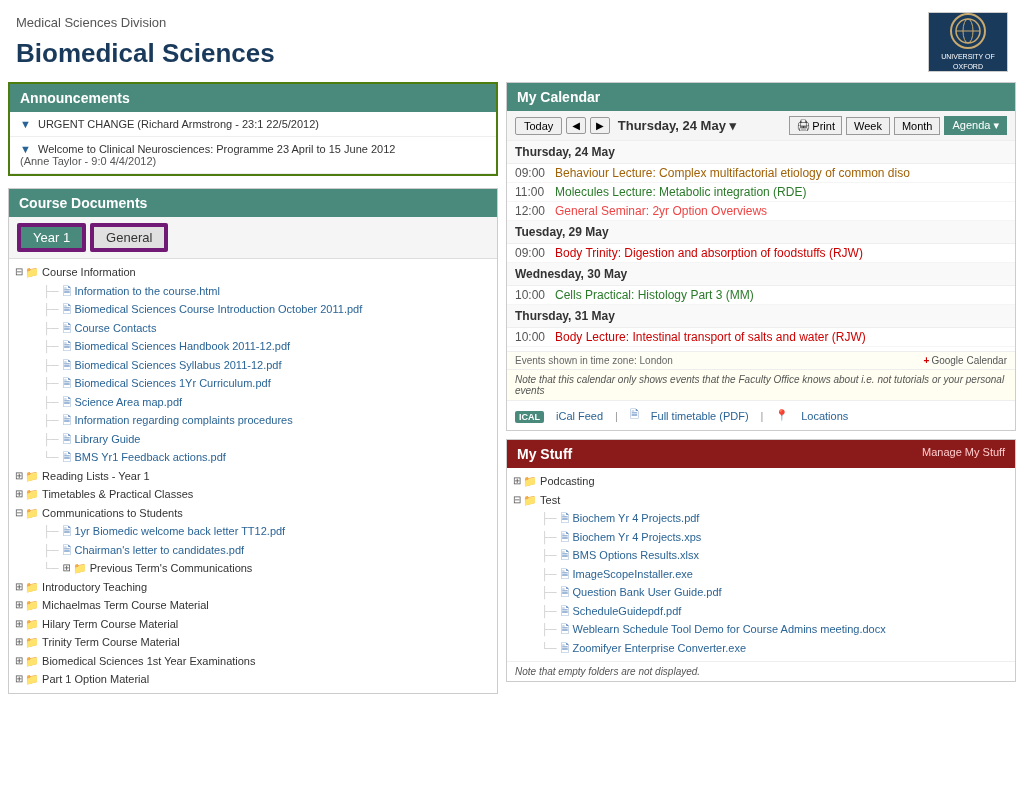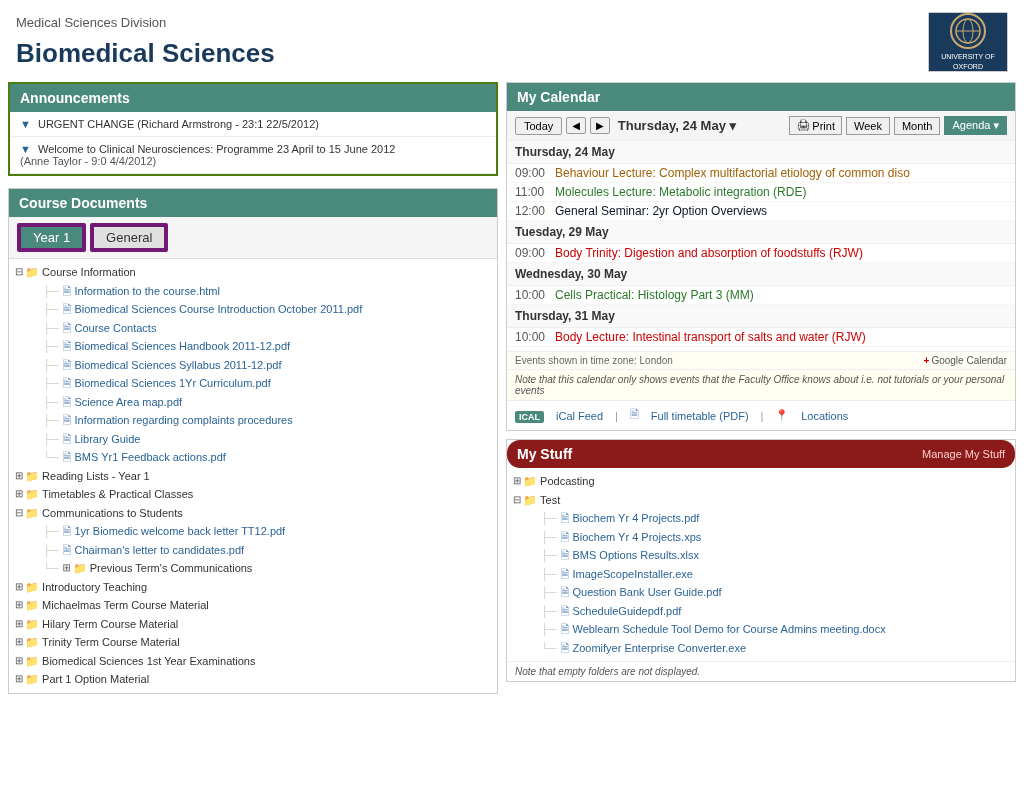--- a/index.html
+++ b/index.html
@@ -63,21 +63,21 @@
     .cal-event-title.dark-red { color: #8b3a3a; }
     .cal-footer { padding: 4px 8px; font-size: 10px; color: #555; font-style: italic; border-top: 1px solid #eee; background: #fffef0; }
     .cal-links { display: flex; align-items: center; gap: 12px; padding: 5px 8px; border-top: 1px solid #eee; font-size: 11px; }
     .cal-link { color: #2a6496; cursor: pointer; display: flex; align-items: center; gap: 3px; }
     .ical-badge { background: #4a8a7c; color: white; padding: 1px 4px; font-size: 9px; font-weight: bold; border-radius: 2px; }
     .google-cal { display: flex; align-items: center; gap: 2px; font-size: 10px; color: #555; }
     .google-plus { color: #c00; font-weight: bold; }
     
     
     .mystuff-box { background: #fff; border: 1px solid #ccc; }
-    .mystuff-header { background: #8b1a1a; color: white; padding: 6px 10px; display: flex; justify-content: space-between; align-items: center; border-radius: 13px; }
+    .mystuff-header { background: #8b1a1a; color: white; padding: 6px 10px; display: flex; justify-content: space-between; align-items: flex-start; }
     .mystuff-header-title { font-size: 14px; font-weight: bold; }
     .mystuff-manage { font-size: 11px; color: #ffcccc; cursor: pointer; }
     .mystuff-tree { padding: 4px 6px; font-size: 11px; }
     .mystuff-footer { font-style: italic; color: #555; font-size: 10px; padding: 4px 8px; border-top: 1px solid #eee; }
     .cal-scroll { overflow-y: auto; max-height: 210px; }
   </style>
 </head>
 <body>
 
 <div class="page-wrapper">
@@ -291,21 +291,21 @@
           <div class="cal-event">
             <span class="cal-event-time">09:00</span>
             <span class="cal-event-title" style="color:#a16207">Behaviour Lecture: Complex multifactorial etiology of common diso</span>
           </div>
           <div class="cal-event">
             <span class="cal-event-time">11:00</span>
             <span class="cal-event-title green">Molecules Lecture: Metabolic integration (RDE)</span>
           </div>
           <div class="cal-event">
             <span class="cal-event-time">12:00</span>
-            <span class="cal-event-title dark-red" style="color:#0f172a">General Seminar: 2yr Option Overviews</span>
+            <span class="cal-event-title dark-red" style="color:#ef4444">General Seminar: 2yr Option Overviews</span>
           </div>
 
           <div class="cal-day-header">Tuesday, 29 May</div>
           <div class="cal-event">
             <span class="cal-event-time">09:00</span>
             <span class="cal-event-title" style="color:#cc0000">Body Trinity: Digestion and absorption of foodstuffs (RJW)</span>
           </div>
 
           <div class="cal-day-header">Wednesday, 30 May</div>
           <div class="cal-event">

